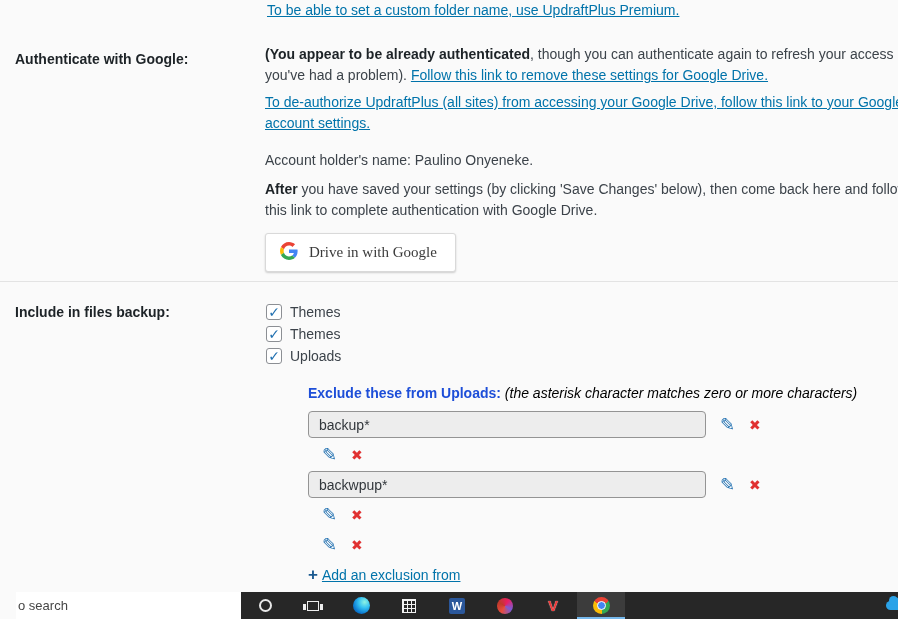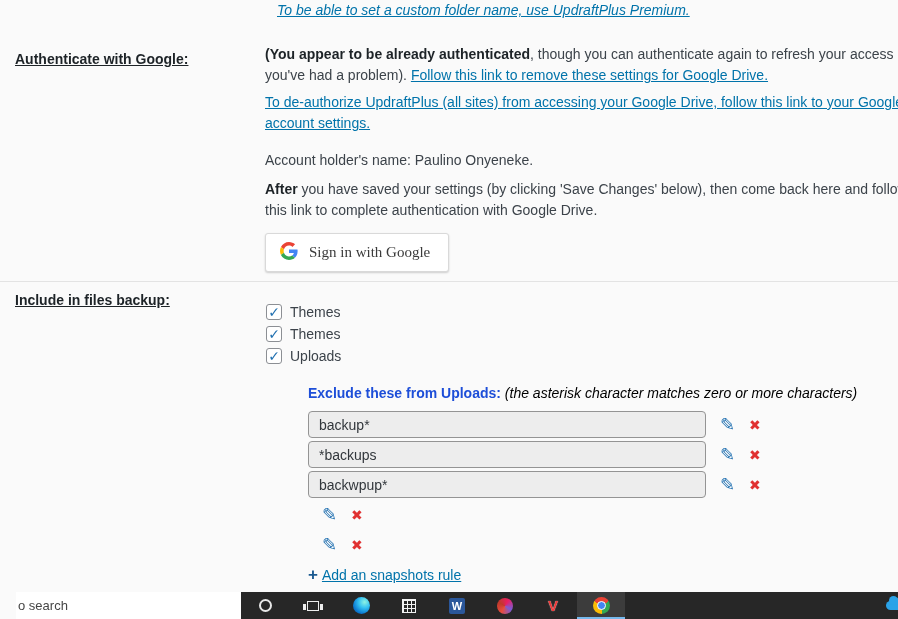--- a/index.html
+++ b/index.html
@@ -8,31 +8,30 @@
     font-family: "Liberation Sans", sans-serif;
     font-size: 14px;
     color: #3c434a;
     background: #fafafa;
     overflow: hidden;
     position: relative;
   }
   a { color:#0073aa; text-decoration: underline; cursor:pointer; }
 
   .premium-note {
-    position:absolute; left:277px; top:2px;
-    font-style: italic;
+    position:absolute; left:267px; top:2px;
     text-align: center;
   }
 
   .row-label {
     position:absolute; left:15px;
-    font-weight:600; color:#1d2327;text-decoration:underline;
+    font-weight:600; color:#1d2327;
   }
   .label-google { top:51px; }
-  .label-files  { top:292px; }
+  .label-files  { top:304px; }
 
   .content-google {
     position:absolute; left:265px; top:44px; width:660px;
     line-height:21px;
   }
   .content-google p { margin:0 0 6px 0; }
   .content-google .p-deauth { margin-bottom:16px; }
   .content-google .p-holder { margin-bottom:8px; }
   .content-google .p-after  { margin-bottom:12px; }
   .content-google strong { color:#1d2327;margin-top:12px; }
@@ -168,21 +167,21 @@
   <p class="p-after"><strong>After</strong><span> you have saved your settings (by clicking 'Save Changes' below), then come back here and follow this link to complete authentication with Google Drive.</span></p>
   <button class="gsi-btn">
     <span class="gsi-logo">
       <svg width="18" height="18" viewBox="0 0 48 48">
         <path fill="#EA4335" d="M24 9.5c3.54 0 6.71 1.22 9.21 3.6l6.85-6.85C35.9 2.38 30.47 0 24 0 14.62 0 6.51 5.38 2.56 13.22l7.98 6.19C12.43 13.72 17.74 9.5 24 9.5z"></path>
         <path fill="#4285F4" d="M46.98 24.55c0-1.57-.15-3.09-.38-4.55H24v9.02h12.94c-.58 2.96-2.26 5.48-4.78 7.18l7.73 6c4.51-4.18 7.09-10.36 7.09-17.65z"></path>
         <path fill="#FBBC05" d="M10.53 28.59c-.48-1.45-.76-2.99-.76-4.59s.27-3.14.76-4.59l-7.98-6.19C.92 16.46 0 20.12 0 24c0 3.88.92 7.54 2.56 10.78l7.97-6.19z"></path>
         <path fill="#34A853" d="M24 48c6.48 0 11.93-2.13 15.89-5.81l-7.73-6c-2.15 1.45-4.92 2.3-8.16 2.3-6.26 0-11.57-4.22-13.47-9.91l-7.98 6.19C6.51 42.62 14.62 48 24 48z"></path>
       </svg>
     </span>
-    <span class="gsi-text">Sign in with Google</span>
+    <span class="gsi-text">Drive in with Google</span>
   </button>
 </div>
 
 <div class="divider"></div>
 
 <div class="row-label label-files">Include in files backup:</div>
 
 <div class="content-files">
   <div class="opt-row">
     <span class="cb">
@@ -205,41 +204,40 @@
 
   <div class="exclude-block">
     <div class="exclude-title"><strong>Exclude these from Uploads:</strong><em> (the asterisk character matches zero or more characters)</em></div>
 
     <div class="rule-row">
       <input class="rule-input" value="backup*" style="">
       <span class="edit-ic">✎</span>
       <span class="del-ic">✖</span>
     </div>
     <div class="rule-row">
-      <input class="rule-input" value="*backups" style="">
       <span class="edit-ic">✎</span>
       <span class="del-ic">✖</span>
     </div>
     <div class="rule-row">
       <input class="rule-input" value="backwpup*" style="">
       <span class="edit-ic">✎</span>
       <span class="del-ic">✖</span>
     </div>
     <div class="rule-row">
       <span class="edit-ic">✎</span>
       <span class="del-ic">✖</span>
     </div>
     <div class="rule-row">
       <span class="edit-ic">✎</span>
       <span class="del-ic">✖</span>
     </div>
 
     <div class="add-rule-row">
       <span class="plus-ic">+</span>
-      <a>Add an snapshots rule</a>
+      <a>Add an exclusion from</a>
     </div>
   </div>
 </div>
 
 <div class="taskbar">
   <div class="tb-search">
     <span>o search</span>
   </div>
   <div class="tb-icons">
     <div class="tile">

